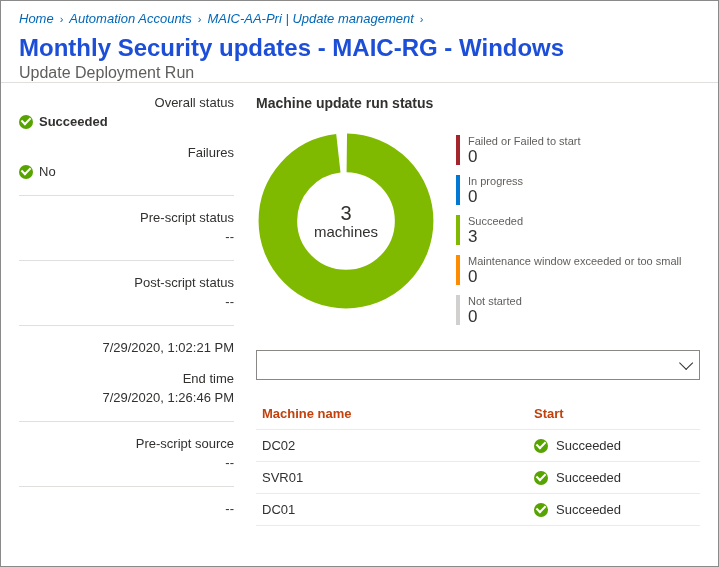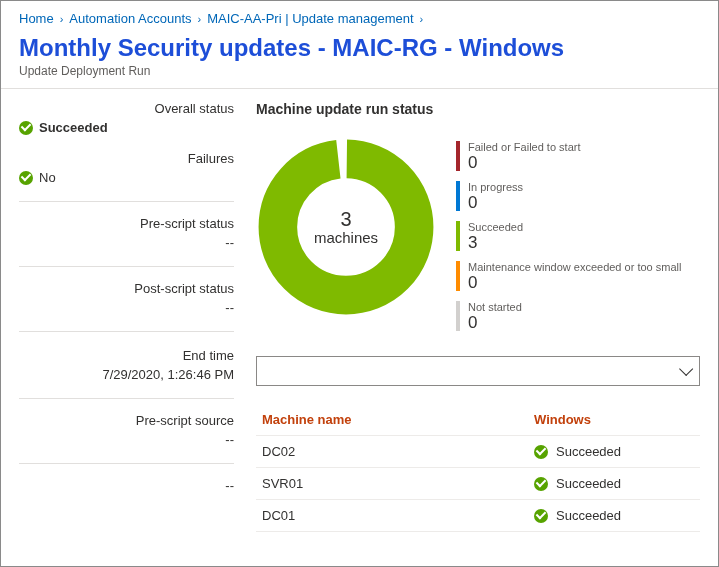--- a/index.html
+++ b/index.html
@@ -14,32 +14,31 @@
     overflow: hidden;
     padding: 10px 18px 0 18px;
   }
   .breadcrumb {
     display: flex;
     align-items: center;
     gap: 6px;
     font-size: 13px;
     margin-bottom: 8px;
   }
-  .crumb { color: #0067b8; cursor: pointer; }
+  .crumb { color: #0067b8; cursor: pointer; font-style: italic; }
   .chev { color: #0067b8; font-size: 11px; }
   h1.page-title {
     font-size: 24px;
     font-weight: 600;
     color: #1d4ed8;
     margin-bottom: 2px;
   }
   .subtitle {
-    font-size: 12px;
+    font-size: 16px;
     color: #605e5c;
-    margin-bottom: 10px;
   }
   .rule {
     border: none;
     border-top: 1px solid #e1dfdd;
     margin: 0 -18px 12px -18px;
   }
   .main { display: flex; gap: 22px; }
   .left { width: 215px; flex-shrink: 0; }
   .right { flex: 1; min-width: 0; }
   .kv { margin-bottom: 16px; text-align: right; }
@@ -152,20 +151,21 @@
     <hr class="sep">
 
     <div class="kv">
       <div class="label">Post-script status</div>
       <div class="value">--</div>
     </div>
 
     <hr class="sep">
 
     <div class="kv">
+      <div class="value">7/29/2020, 1:02:21 PM</div>
     </div>
 
     <div class="kv">
       <div class="label">End time</div>
       <div class="value">7/29/2020, 1:26:46 PM</div>
     </div>
 
     <hr class="sep">
 
     <div class="kv">
@@ -234,21 +234,21 @@
       </div>
     </div>
 
     <div class="dropdown">
       <span class="chevdown"></span>
     </div>
 
     <div class="table">
       <div class="trow head">
         <div class="tcell name">Machine name</div>
-        <div class="tcell status">Windows</div>
+        <div class="tcell status">Start</div>
       </div>
       <div class="trow">
         <div class="tcell name">DC02</div>
         <div class="tcell status">
           <span class="ok-icon"></span>
           <span>Succeeded</span>
         </div>
       </div>
       <div class="trow">
         <div class="tcell name">SVR01</div>

